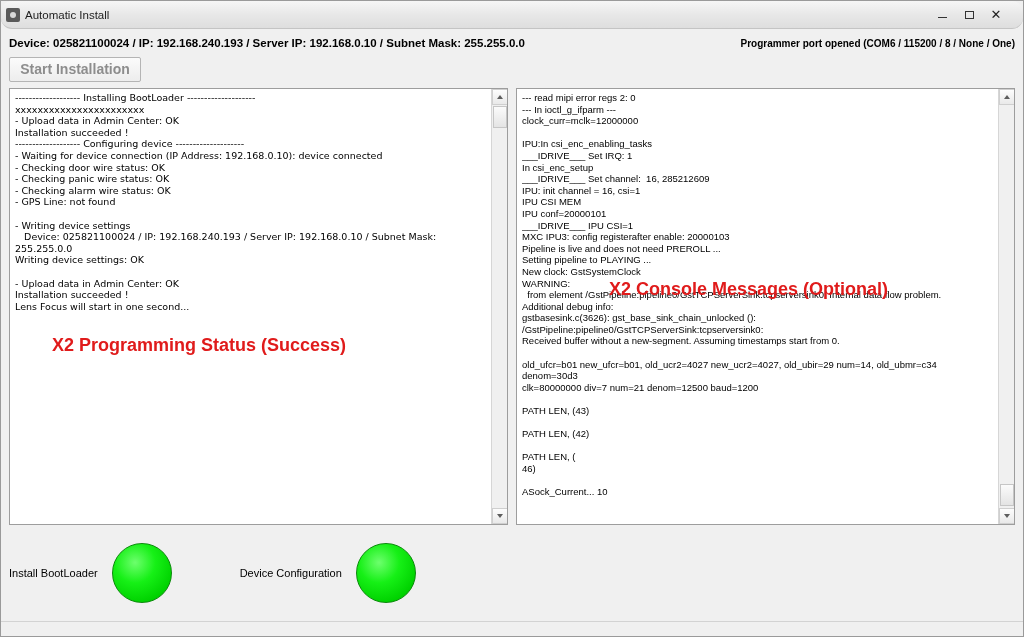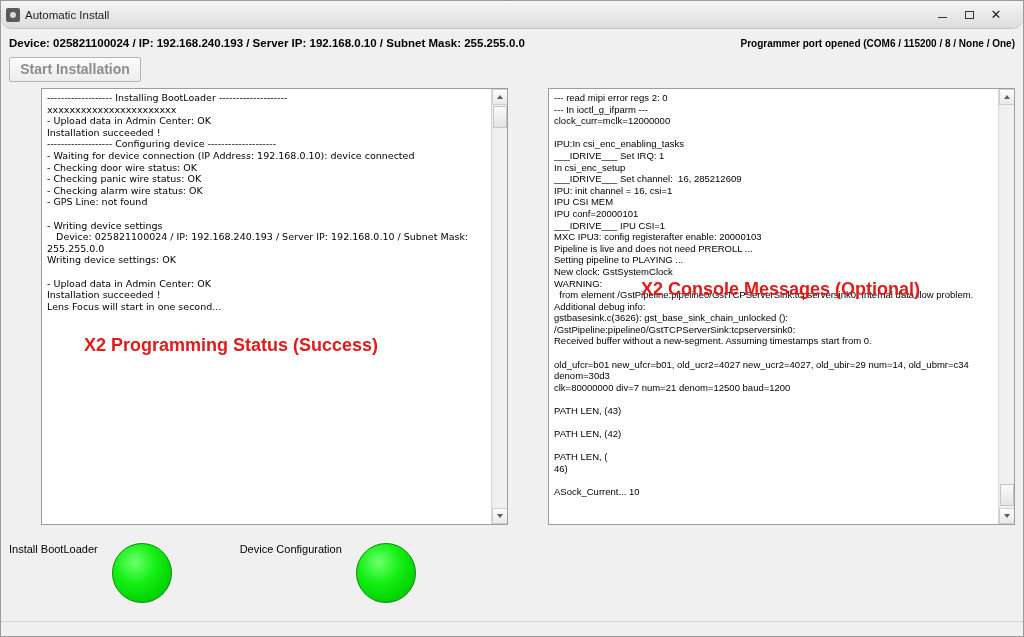--- a/index.html
+++ b/index.html
@@ -145,21 +145,20 @@
     min-height: 0;
   }
   .panel {
     position: relative;
     flex: 1 1 0;
     min-width: 0;
     background: #ffffff;
     border: 1px solid #9d9d9d;
     box-sizing: border-box;
     overflow: hidden;
-    margin-left: 32px;
   }
   .panel-text {
     position: absolute;
     left: 5px;
     top: 3px;
     right: 20px;
     bottom: 3px;
     font-family: "DejaVu Sans", sans-serif;
     font-size: 9.5px;
     line-height: 11.6px;
@@ -233,20 +232,21 @@
   .bottom-bar {
     flex: none;
     height: 96px;
     display: flex;
     align-items: center;
     padding: 0 8px;
     box-sizing: border-box;
   }
   .light-group {
     display: flex;
+    align-items: center;
     gap: 14px;
   }
   .light-group + .light-group { margin-left: 68px; }
   .light-label {
     font-size: 11px;
     color: #000;
     white-space: nowrap;
   }
   .led {
     width: 60px;

